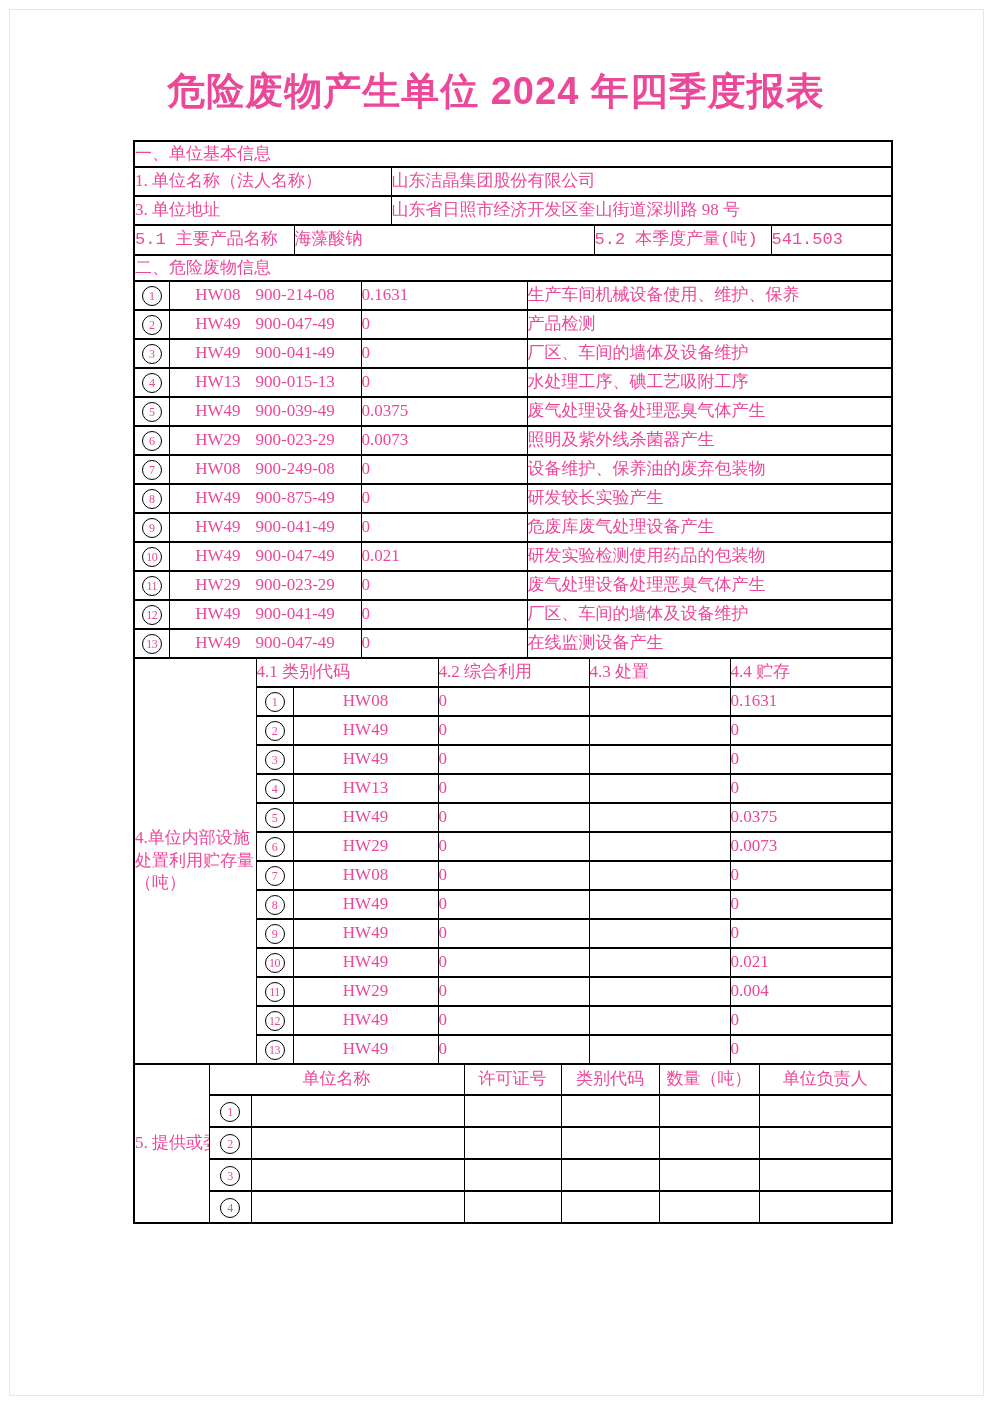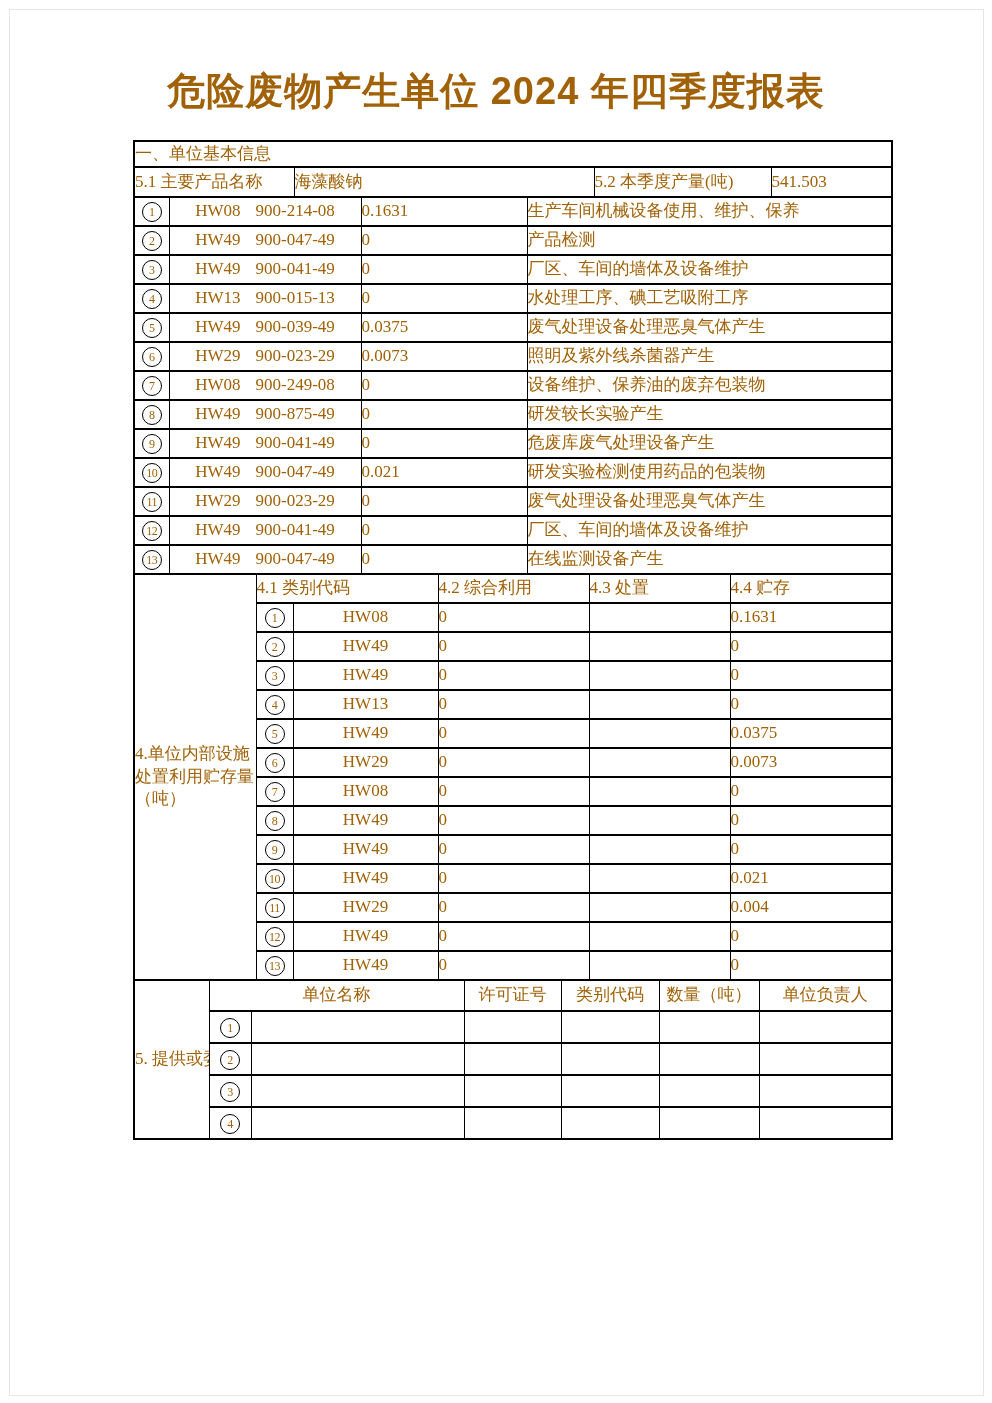--- a/index.html
+++ b/index.html
@@ -1,17 +1,17 @@
 <!DOCTYPE html>
 <html><head>
 <meta charset="utf-8">
 <style>
   html,body{margin:0;padding:0;background:#ffffff;}
   .page{position:relative;width:992px;height:1403px;background:#ffffff;overflow:hidden;
-        font-family:"Liberation Serif","DejaVu Serif",serif;color:#a16207;}
+        font-family:"Liberation Serif","DejaVu Serif",serif;color:#ec4899;}
   .page-edge{position:absolute;left:9px;top:9px;width:973px;height:1385px;
              border:1px solid #e6e6e6;pointer-events:none;}
   .title{position:absolute;left:0;top:66px;width:992px;text-align:center;
          font-family:"Liberation Sans","DejaVu Sans",sans-serif;
          font-weight:700;font-size:38px;letter-spacing:1px;}
   .wrap{position:absolute;left:118px;top:140px;width:896px;margin-left:15px;}
   table.tbl{width:758px;border-collapse:collapse;table-layout:fixed;}
   table.tbl + table.tbl{margin-top:-2px;}
   .tbl td{border:1px solid #000;border-top-width:2px;border-bottom-width:2px;
           vertical-align:middle;font-size:17px;line-height:1.35;padding:0;
@@ -20,40 +20,48 @@
   td.el{border-left-width:2px;}
   td.er{border-right-width:2px;}
   .pl{padding-left:8px;text-align:left;}
   .ctr{text-align:center;}
   .circ{display:inline-flex;align-items:center;justify-content:center;
         width:20px;height:20px;border:1px solid #000;border-radius:50%;
         font-size:12px;line-height:1;letter-spacing:-0.5px;box-sizing:border-box;}
   .codepart{display:inline-block;margin-left:15px;}
   .biglabel{white-space:normal;text-align:left;padding:0 4px 0 7px;line-height:28px;}
   .s5label{white-space:normal;text-align:justify;padding:0 6px;line-height:27px;}
-  tr.h26{height:26px;} tr.h29{height:29px;} tr.h30{height:30px;}
+  tr.h26{height:26px;} tr.h29{height:29px;} tr.h30{height:30px;font-family:Liberation Mono, monospace;}
   tr.h31{height:31px;} tr.h32{height:32px;} tr.h33{height:33px;}
 </style>
 </head>
 <body>
 
 <div class="page">
   <div class="page-edge"></div>
   <div class="title">危险废物产生单位 2024 年四季度报表</div>
 
   <div class="wrap">
 
     <table class="tbl">
       <colgroup>
           <col style="width:257px">
           <col style="width:501px">
         </colgroup>
       <tbody>
           <tr class="h26">
         <td colspan="2" class="pl el er">一、单位基本信息</td>
+      </tr>
+      <tr class="h29">
+        <td class="pl el">1. 单位名称（法人名称）</td>
+        <td class="pl er">山东洁晶集团股份有限公司</td>
+      </tr>
+      <tr class="h29">
+        <td class="pl el">3. 单位地址</td>
+        <td class="pl er">山东省日照市经济开发区奎山街道深圳路 98 号</td>
       </tr>
     </tbody>
       </table>
 
     <table class="tbl">
       <colgroup>
           <col style="width:160px">
           <col style="width:300px">
           <col style="width:177px">
           <col style="width:121px">
@@ -69,20 +77,23 @@
       </table>
 
     <table class="tbl">
       <colgroup>
           <col style="width:35px">
           <col style="width:192px">
           <col style="width:166px">
           <col style="width:365px">
         </colgroup>
       <tbody>
+          <tr class="h26">
+        <td colspan="4" class="pl el er">二、危险废物信息</td>
+      </tr>
       <tr class="h29">
         <td class="ctr el"><span class="circ">1</span></td>
         <td class="ctr"><span>HW08</span><span class="codepart">900-214-08</span></td>
         <td class="pl">0.1631</td>
         <td class="pl er">生产车间机械设备使用、维护、保养</td>
       </tr>
       <tr class="h29">
         <td class="ctr el"><span class="circ">2</span></td>
         <td class="ctr"><span>HW49</span><span class="codepart">900-047-49</span></td>
         <td class="pl">0</td>

